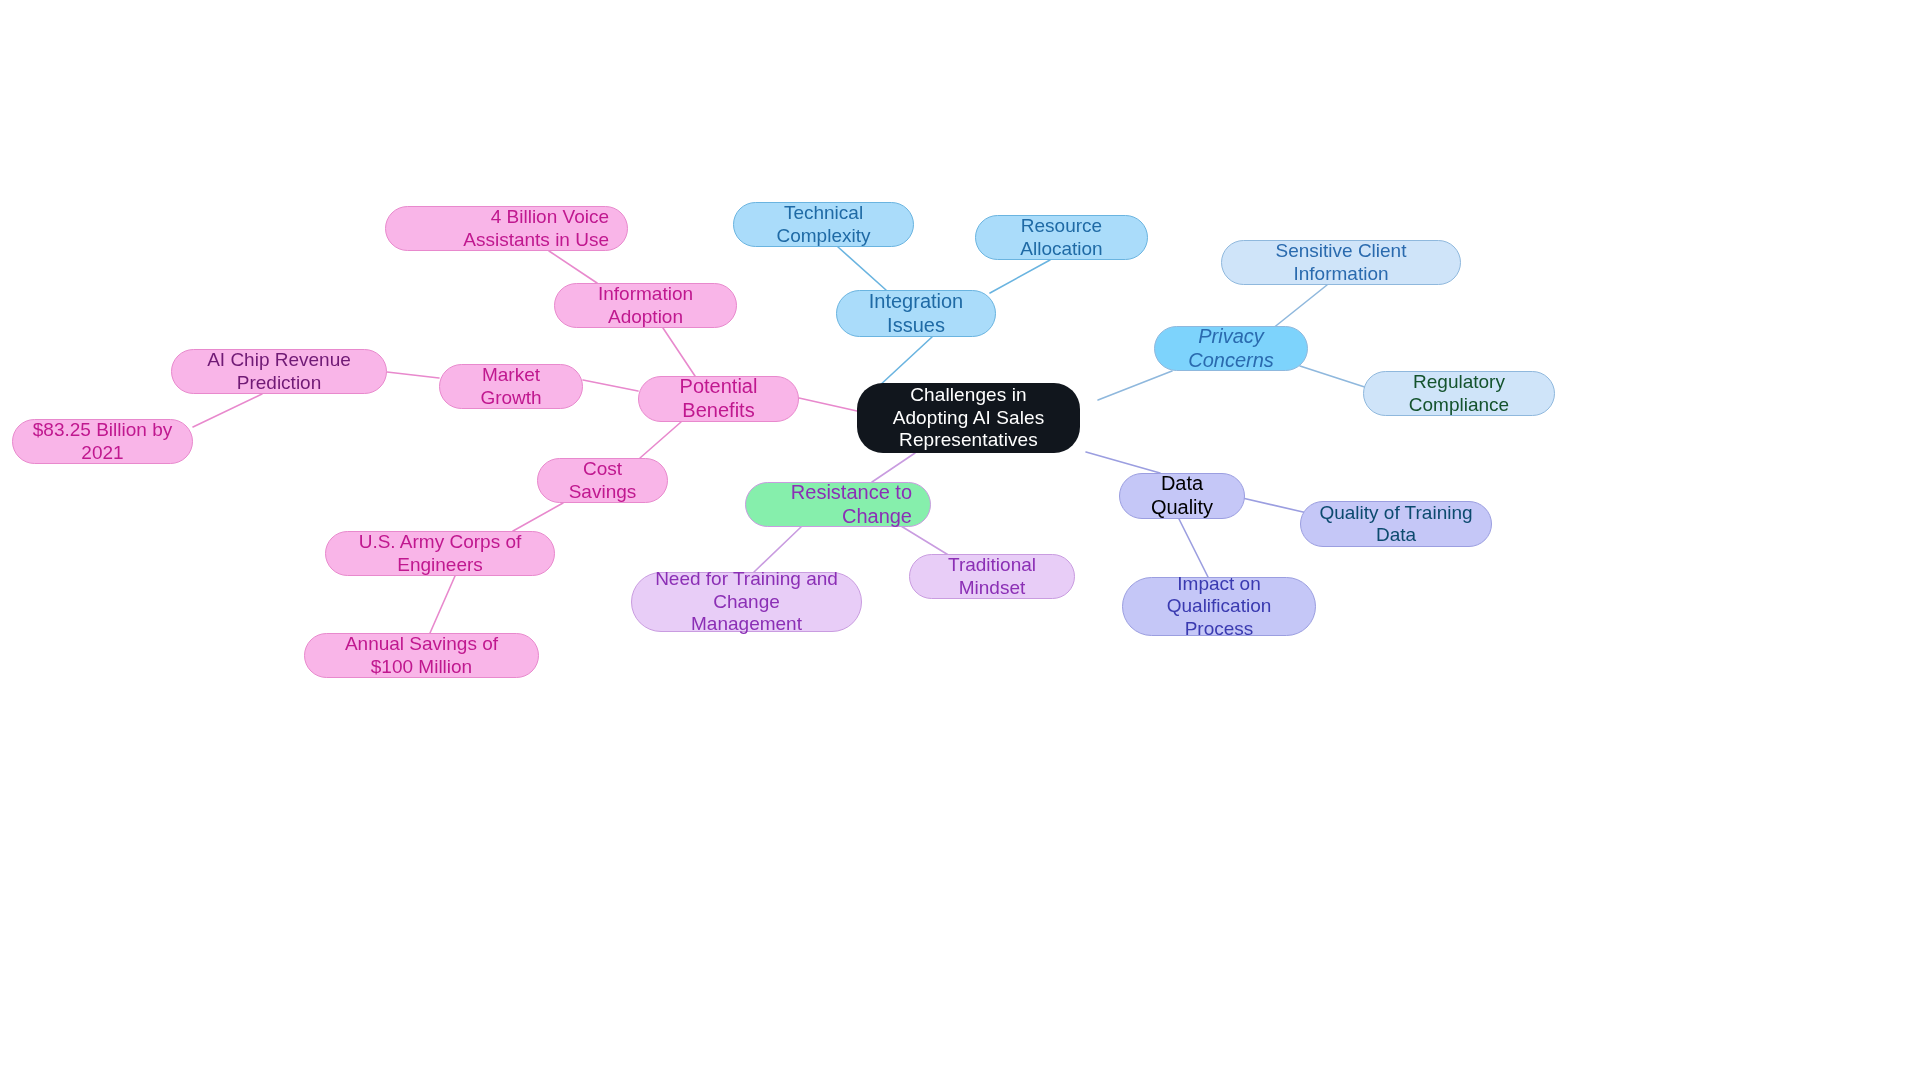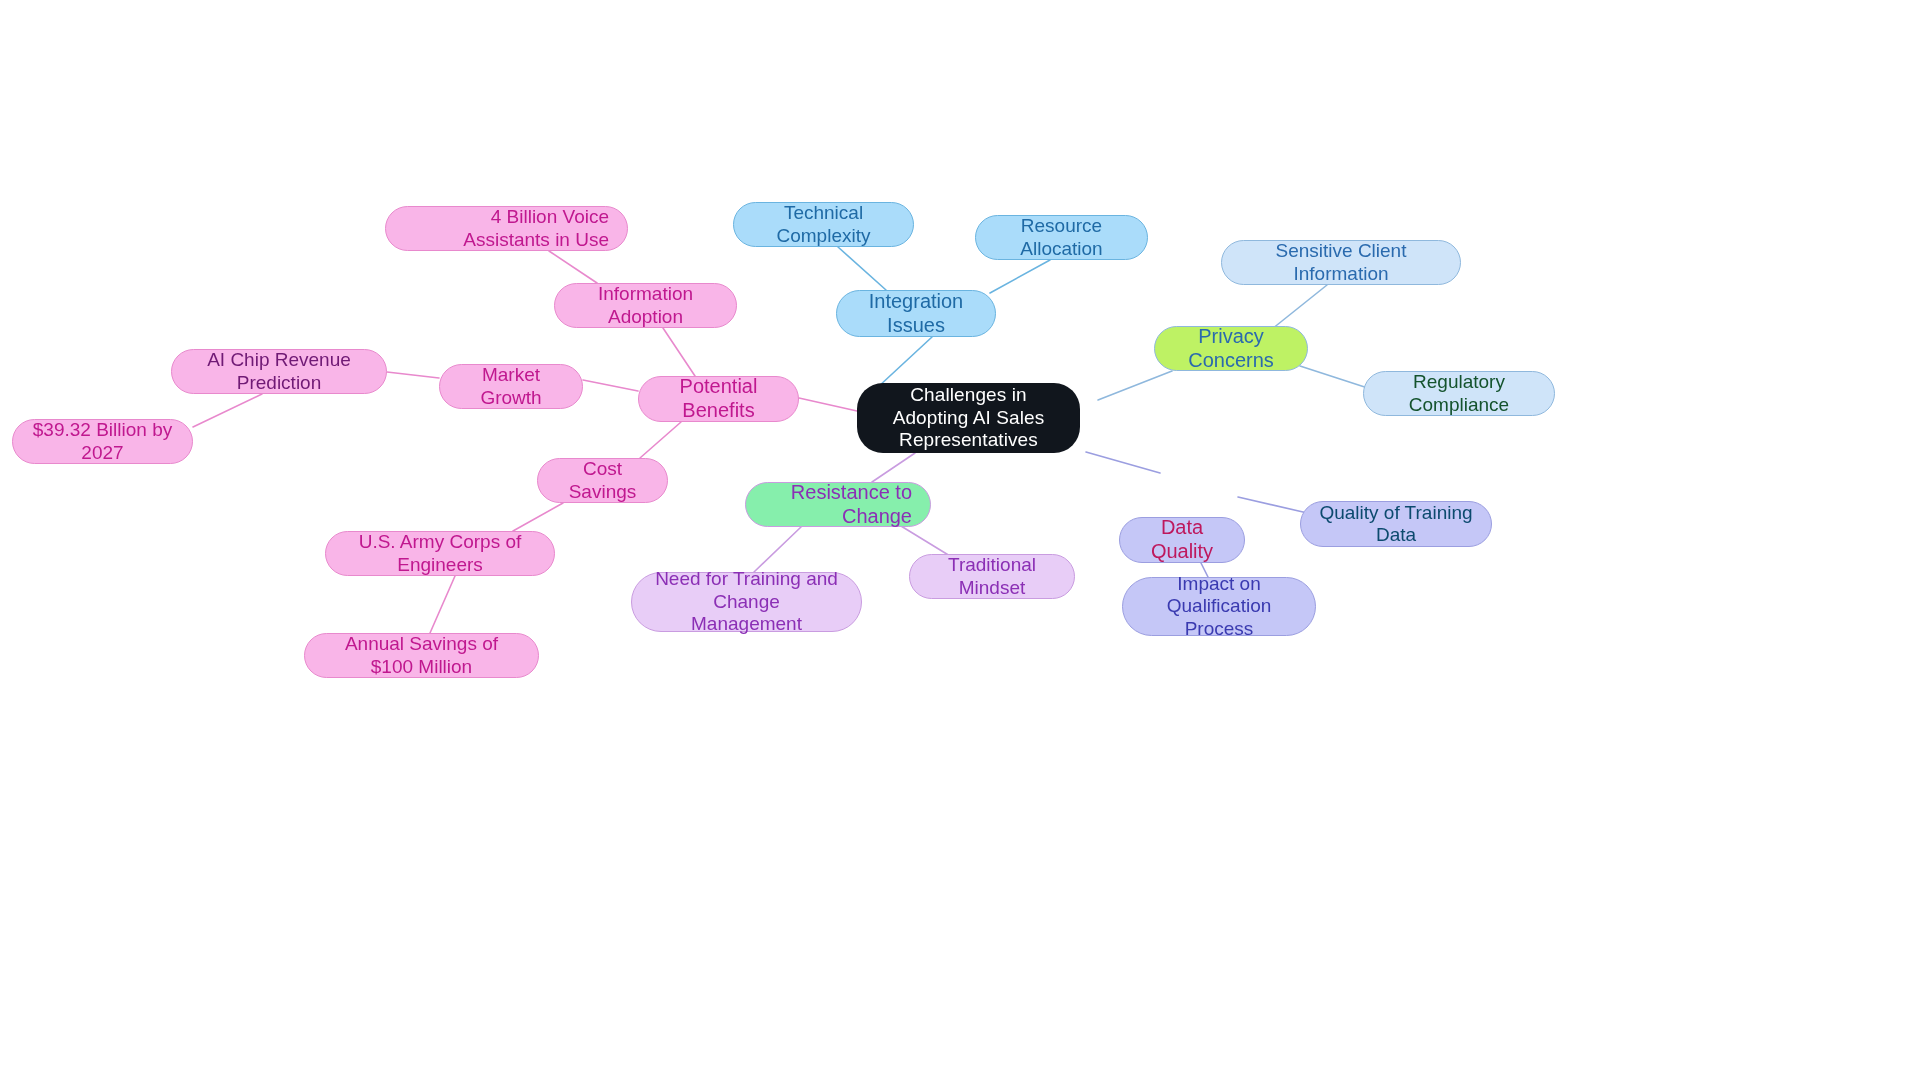--- a/index.html
+++ b/index.html
@@ -78,34 +78,34 @@
       <line x1="681" y1="422" x2="640" y2="458" stroke="#e889cd" stroke-width="1.6" stroke-linecap="round"></line>
       <line x1="563" y1="503" x2="513" y2="531" stroke="#e889cd" stroke-width="1.6" stroke-linecap="round"></line>
       <line x1="455" y1="576" x2="430" y2="633" stroke="#e889cd" stroke-width="1.6" stroke-linecap="round"></line>
     </svg>
   <div id="nodes">
       <div class="node root" style="left: 857px; top: 383px; width: 223px; height: 70px; background: rgb(17, 22, 29); color: rgb(255, 255, 255);">Challenges in Adopting AI Sales
 Representatives</div>
       <div class="node lvl1" style="left: 836px; top: 290px; width: 160px; height: 47px; background: rgb(170, 220, 250); border-color: rgb(106, 180, 224); color: rgb(31, 106, 165);">Integration Issues</div>
       <div class="node lvl2" style="left: 733px; top: 202px; width: 181px; height: 45px; background: rgb(170, 220, 250); border-color: rgb(106, 180, 224); color: rgb(31, 106, 165);">Technical Complexity</div>
       <div class="node lvl2" style="left: 975px; top: 215px; width: 173px; height: 45px; background: rgb(170, 220, 250); border-color: rgb(106, 180, 224); color: rgb(31, 106, 165);">Resource Allocation</div>
-      <div class="node lvl1" style="left: 1154px; top: 326px; width: 154px; height: 45px; background: #bef264; border-color: rgb(143, 184, 221); color: rgb(42, 106, 174);">Privacy Concerns</div>
+      <div class="node lvl1" style="left: 1154px; top: 326px; width: 154px; height: 45px; background: #7dd3fc; border-color: rgb(143, 184, 221); color: rgb(42, 106, 174); font-style: italic;">Privacy Concerns</div>
       <div class="node lvl2" style="left: 1221px; top: 240px; width: 240px; height: 45px; background: rgb(207, 228, 249); border-color: rgb(143, 184, 221); color: rgb(42, 106, 174);">Sensitive Client Information</div>
       <div class="node lvl2" style="left: 1363px; top: 371px; width: 192px; height: 45px; background: rgb(207, 228, 249); border-color: rgb(143, 184, 221); color: #14532d;">Regulatory Compliance</div>
-      <div class="node lvl1" style="left: 1119px; top: 473px; width: 126px; height: 46px; background: rgb(197, 199, 247); border-color: rgb(155, 158, 224); color: #be185d; margin-top: 44px;">Data Quality</div>
+      <div class="node lvl1" style="left: 1119px; top: 473px; width: 126px; height: 46px; background: rgb(197, 199, 247); border-color: rgb(155, 158, 224); color: #000000;">Data Quality</div>
       <div class="node lvl2" style="left: 1300px; top: 501px; width: 192px; height: 46px; background: rgb(197, 199, 247); border-color: rgb(155, 158, 224); color: #0c4a6e;">Quality of Training Data</div>
       <div class="node lvl2" style="left: 1122px; top: 577px; width: 194px; height: 59px; background: rgb(197, 199, 247); border-color: rgb(155, 158, 224); color: rgb(58, 58, 176);">Impact on Qualification
 Process</div>
       <div class="node lvl1" style="left: 745px; top: 482px; width: 186px; height: 45px; background: #86efac; border-color: rgb(201, 156, 224); color: rgb(139, 47, 181); text-align: right;">Resistance to Change</div>
       <div class="node lvl2" style="left: 631px; top: 572px; width: 231px; height: 60px; background: rgb(232, 205, 247); border-color: rgb(201, 156, 224); color: rgb(139, 47, 181);">Need for Training and Change
 Management</div>
       <div class="node lvl2" style="left: 909px; top: 554px; width: 166px; height: 45px; background: rgb(232, 205, 247); border-color: rgb(201, 156, 224); color: rgb(139, 47, 181);">Traditional Mindset</div>
       <div class="node lvl1" style="left: 638px; top: 376px; width: 161px; height: 46px; background: rgb(249, 181, 232); border-color: rgb(232, 137, 205); color: rgb(192, 24, 143);">Potential Benefits</div>
       <div class="node lvl2" style="left: 439px; top: 364px; width: 144px; height: 45px; background: rgb(249, 181, 232); border-color: rgb(232, 137, 205); color: rgb(192, 24, 143);">Market Growth</div>
       <div class="node lvl3" style="left: 171px; top: 349px; width: 216px; height: 45px; background: rgb(249, 181, 232); border-color: rgb(232, 137, 205); color: #701a75;">AI Chip Revenue Prediction</div>
-      <div class="node lvl3" style="left: 12px; top: 419px; width: 181px; height: 45px; background: rgb(249, 181, 232); border-color: rgb(232, 137, 205); color: rgb(192, 24, 143);">$39.32 Billion by 2027</div>
+      <div class="node lvl3" style="left: 12px; top: 419px; width: 181px; height: 45px; background: rgb(249, 181, 232); border-color: rgb(232, 137, 205); color: rgb(192, 24, 143);">$83.25 Billion by 2021</div>
       <div class="node lvl2" style="left: 554px; top: 283px; width: 183px; height: 45px; background: rgb(249, 181, 232); border-color: rgb(232, 137, 205); color: rgb(192, 24, 143);">Information Adoption</div>
       <div class="node lvl3" style="left: 385px; top: 206px; width: 243px; height: 45px; background: rgb(249, 181, 232); border-color: rgb(232, 137, 205); color: rgb(192, 24, 143); text-align: right;">4 Billion Voice Assistants in Use</div>
       <div class="node lvl2" style="left: 537px; top: 458px; width: 131px; height: 45px; background: rgb(249, 181, 232); border-color: rgb(232, 137, 205); color: rgb(192, 24, 143);">Cost Savings</div>
       <div class="node lvl3" style="left: 325px; top: 531px; width: 230px; height: 45px; background: rgb(249, 181, 232); border-color: rgb(232, 137, 205); color: rgb(192, 24, 143);">U.S. Army Corps of Engineers</div>
       <div class="node lvl3" style="left: 304px; top: 633px; width: 235px; height: 45px; background: rgb(249, 181, 232); border-color: rgb(232, 137, 205); color: rgb(192, 24, 143);">Annual Savings of $100 Million</div>
     </div>
 </div>
 
 </body></html>

